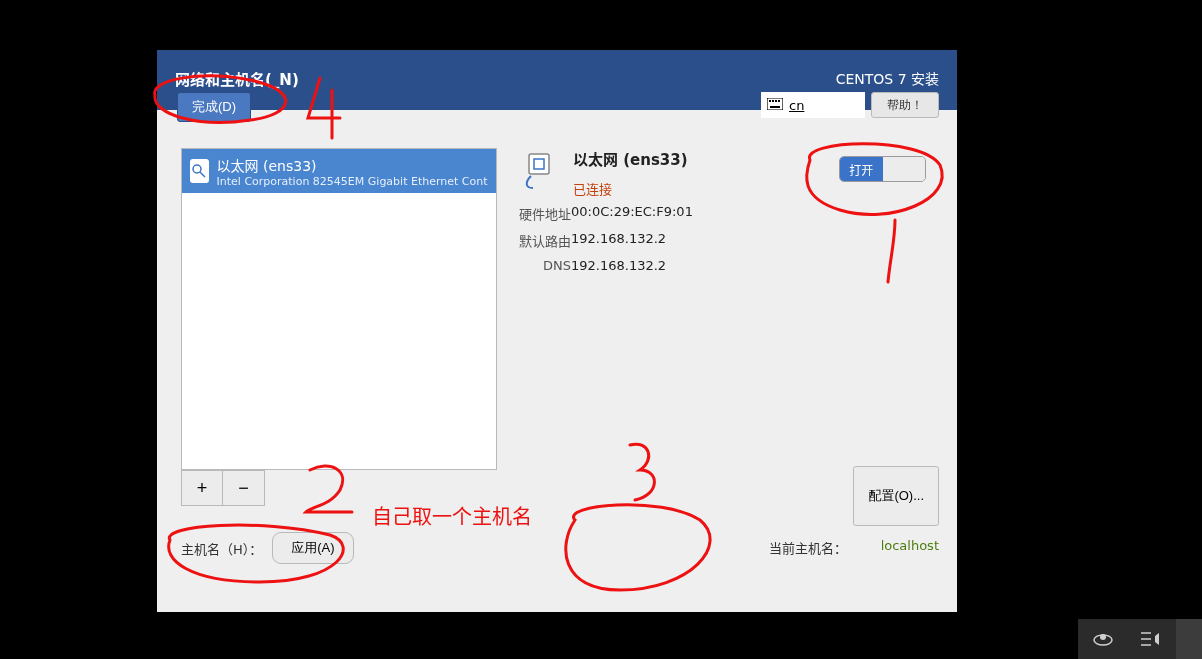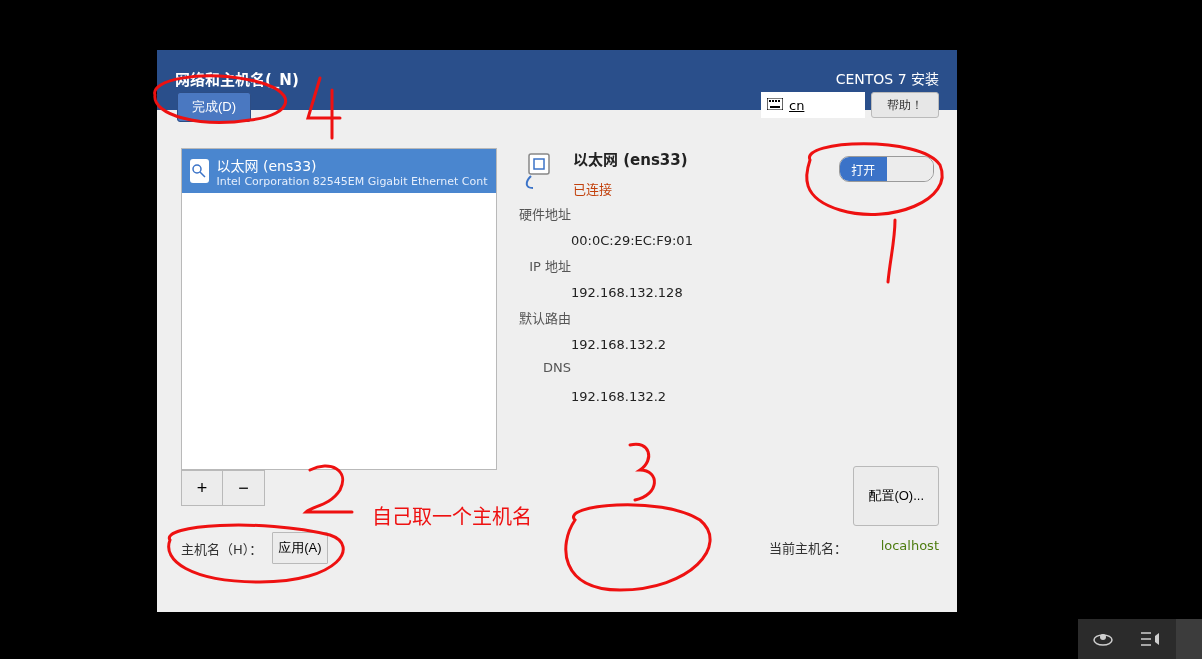--- a/index.html
+++ b/index.html
@@ -143,23 +143,23 @@
 .eth-icon {
   width: 44px; height: 44px;
   display: flex; align-items: center; justify-content: center;
 }
 .eth-title { font-size: 15px; font-weight: 600; color: #222; }
 .eth-status { font-size: 13px; color: #c2410c; margin-top: 10px; }
 
 .switch-wrap {
   position: absolute;
   left: 682px; top: 18px;
-  width: 95px; height: 26px;
+  width: 87px; height: 26px;
   border: 1px solid #9a9a9a;
-  border-radius: 10px;
+  border-radius: 5px;
   display: flex;
   overflow: hidden;
   cursor: pointer;
   justify-content: center;
 }
 .switch-on {
   flex: 1;
   background: #3b73c8;
   color: #fff;
   font-size: 12px;
@@ -171,21 +171,21 @@
 }
 
 .info-grid {
   position: absolute;
   left: 360px; top: 66px;
   font-size: 13px;
   color: #333;
 }
 .info-row { display: flex; margin-bottom: 8px; }
 .info-label { width: 54px; text-align: right; color: #555; }
-.info-value { color: #222; margin-top: 29px; }
+.info-value { color: #222; }
 
 .config-btn {
   position: absolute;
   right: 18px; top: 328px;
   padding: 20px 14px;
   border: 1px solid #b9b9b9;
   background: #ececec;
   border-radius: 3px;
   font-size: 13px;
   cursor: pointer;
@@ -201,24 +201,24 @@
 }
 .hostname-label { font-size: 13px; color: #333; }
 .hostname-input {
   width: 292px; height: 30px;
   border: 1px solid #4a86cf;
   padding: 0 8px;
   font-size: 14px;
   font-family: inherit;
 }
 .apply-btn {
-  padding: 6px 5px;
+  padding: 6px 18px;
   border: 1px solid #b9b9b9;
   background: #ececec;
-  border-radius: 1px;
+  border-radius: 9px;
   font-size: 13px;
   cursor: pointer;
 }
 .cur-host-label {
   position: absolute;
   right: 110px; top: 400px;
   font-size: 13px;
   color: #333;
 }
 .cur-host-value {
@@ -323,24 +323,20 @@
 
     <div class="switch-wrap">
       <div class="switch-on">打开</div>
       <div class="switch-knob"></div>
     </div>
 
     <div class="info-grid">
       <div class="info-row">
         <div class="info-label">硬件地址</div>
         <div class="info-value">00:0C:29:EC:F9:01</div>
-      </div>
-      <div class="info-row">
-        <div class="info-label">IP 地址</div>
-        <div class="info-value">192.168.132.128</div>
       </div>
       <div class="info-row">
         <div class="info-label">默认路由</div>
         <div class="info-value">192.168.132.2</div>
       </div>
       <div class="info-row">
         <div class="info-label">DNS</div>
         <div class="info-value">192.168.132.2</div>
       </div>
     </div>

